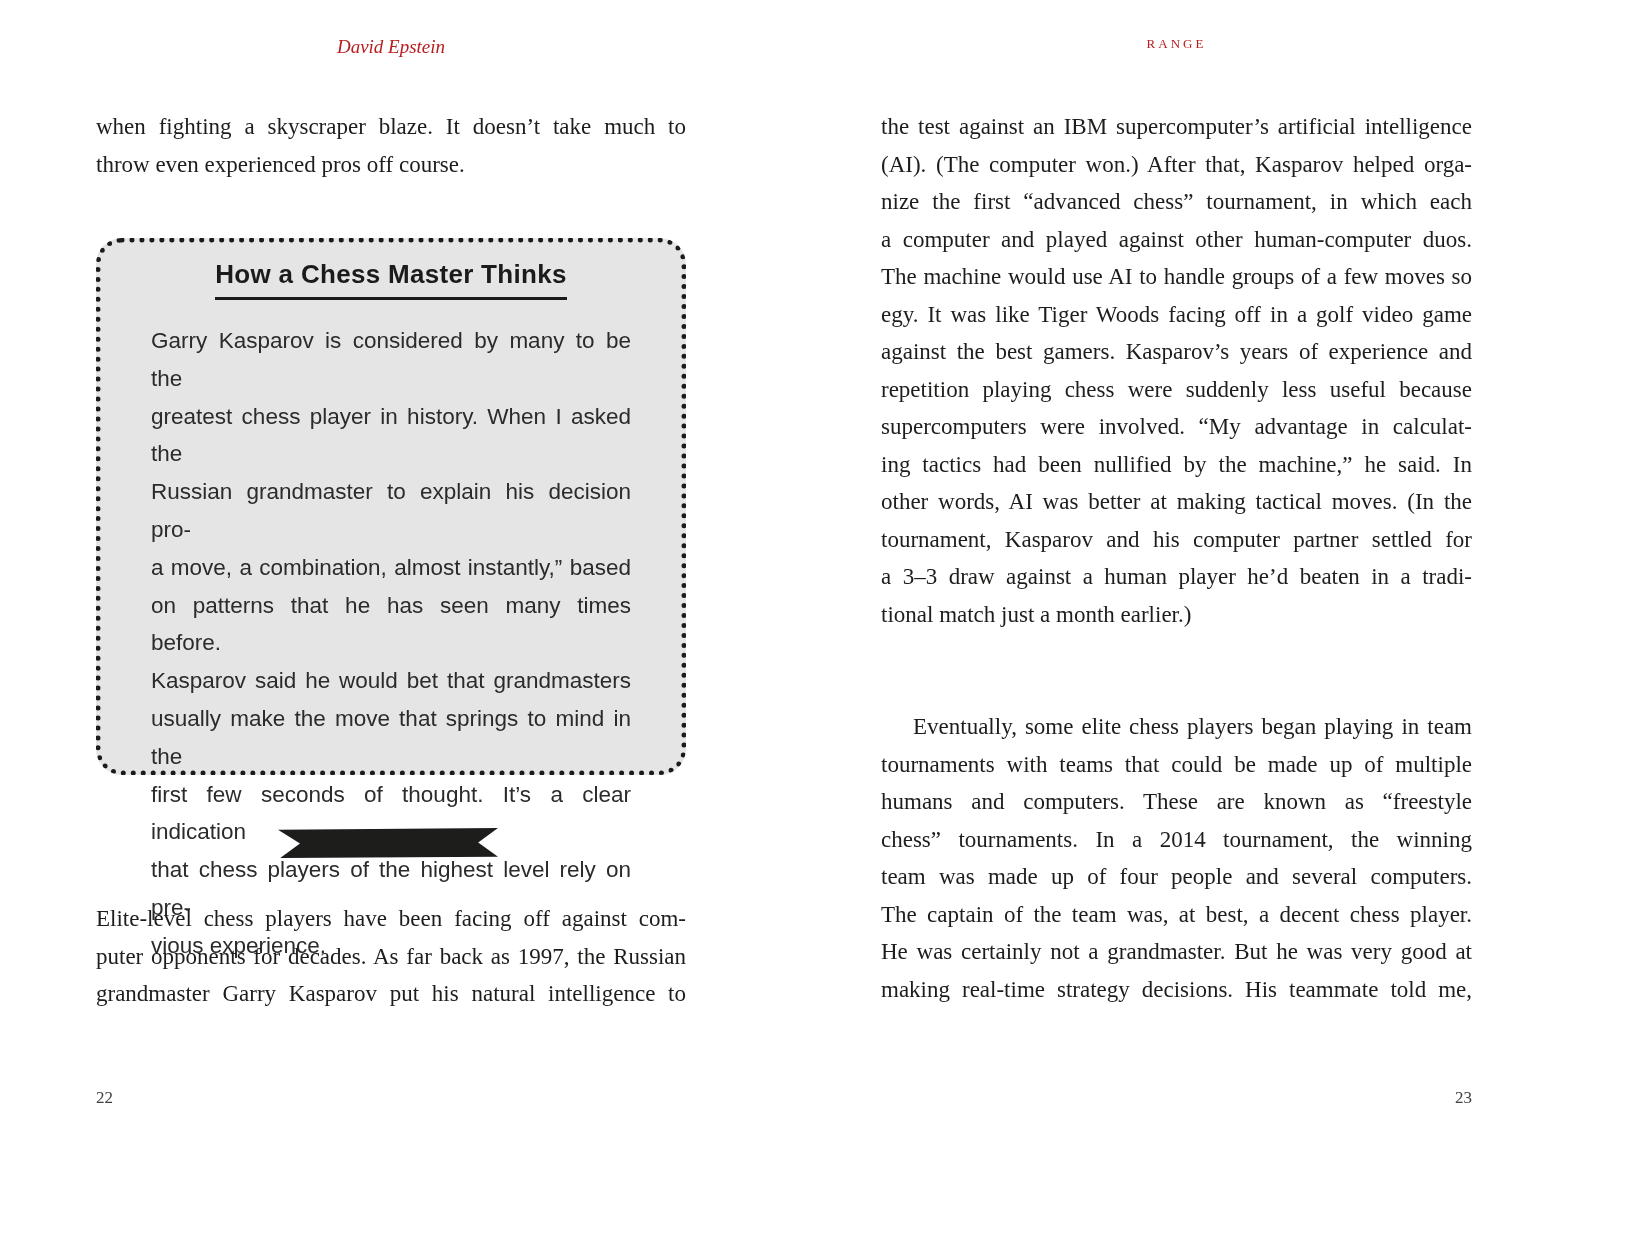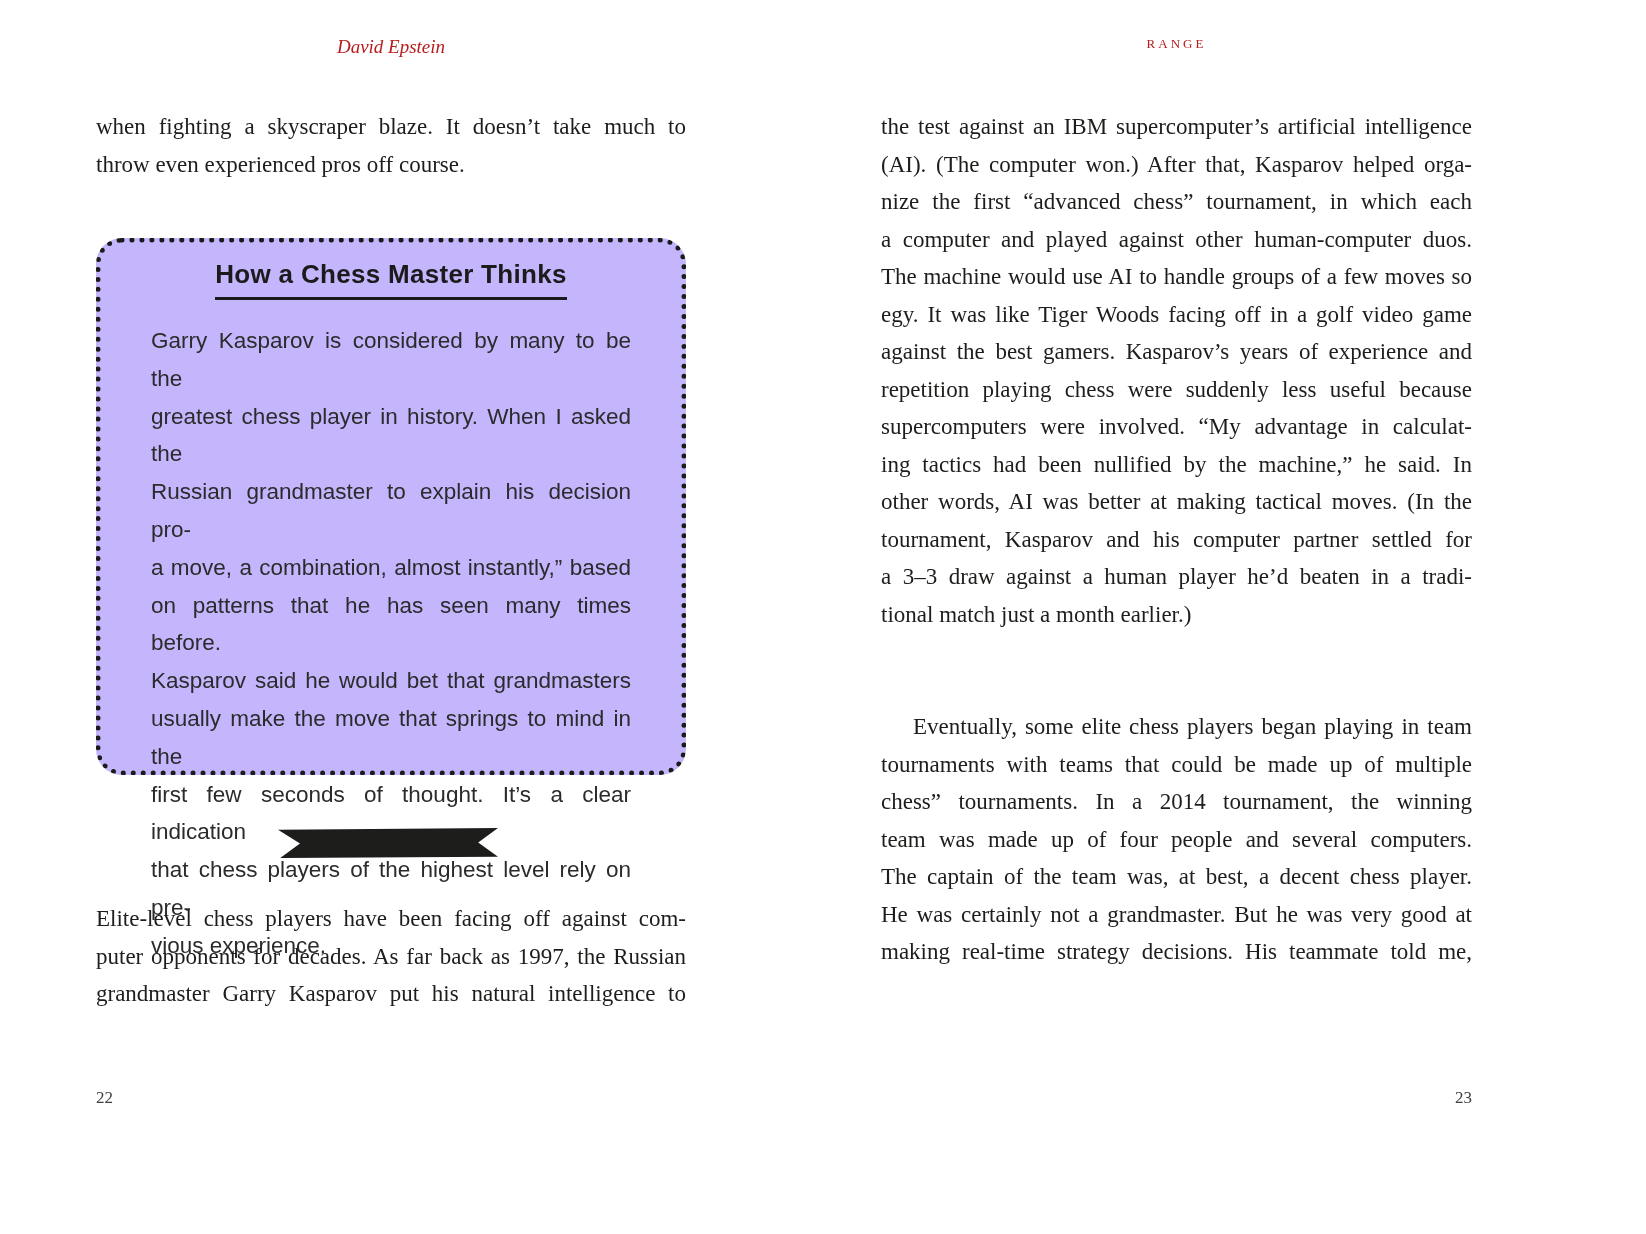--- a/index.html
+++ b/index.html
@@ -23,21 +23,21 @@
   .page.right .running-head { font-size: 13px; letter-spacing: 3px; }
 
   .para { position: absolute; left: 0; width: 100%; font-size: 23px; line-height: 37.5px; }
   .line { text-align: justify; text-align-last: justify; text-justify: inter-word; }
   .line.last { text-align-last: left; }
   .indent-first .line:first-child { text-indent: 32px; }
 
   .callout-box {
     position: absolute; top: 238px; left: 0;
     width: 590px; height: 537px;
-    background: #c4b5fd;
+    background: #e5e5e5;
     border: 5px dotted #1b1b1b;
     border-radius: 26px;
     padding: 16px 50px 0 50px;
     font-family: "Liberation Sans", sans-serif;
   }
   .box-title-wrap { text-align: center; margin-bottom: 22px; }
   .box-title {
     display: inline-block;
     font-weight: bold; font-size: 26px; letter-spacing: 0.3px;
     color: #1b1b1b;
@@ -117,20 +117,21 @@
         <div class="line">ing tactics had been nullified by the machine,” he said. In</div>
         <div class="line">other words, AI was better at making tactical moves. (In the</div>
         <div class="line">tournament, Kasparov and his computer partner settled for</div>
         <div class="line">a 3–3 draw against a human player he’d beaten in a tradi-</div>
         <div class="line last">tional match just a month earlier.)</div>
       </div>
 
     <div class="para indent-first" style="top:708px">
         <div class="line">Eventually, some elite chess players began playing in team</div>
         <div class="line">tournaments with teams that could be made up of multiple</div>
+        <div class="line">humans and computers. These are known as “freestyle</div>
         <div class="line">chess” tournaments. In a 2014 tournament, the winning</div>
         <div class="line">team was made up of four people and several computers.</div>
         <div class="line">The captain of the team was, at best, a decent chess player.</div>
         <div class="line">He was certainly not a grandmaster. But he was very good at</div>
         <div class="line">making real-time strategy decisions. His teammate told me,</div>
       </div>
 
     <div class="page-num right-num">23</div>
   </div>
 

